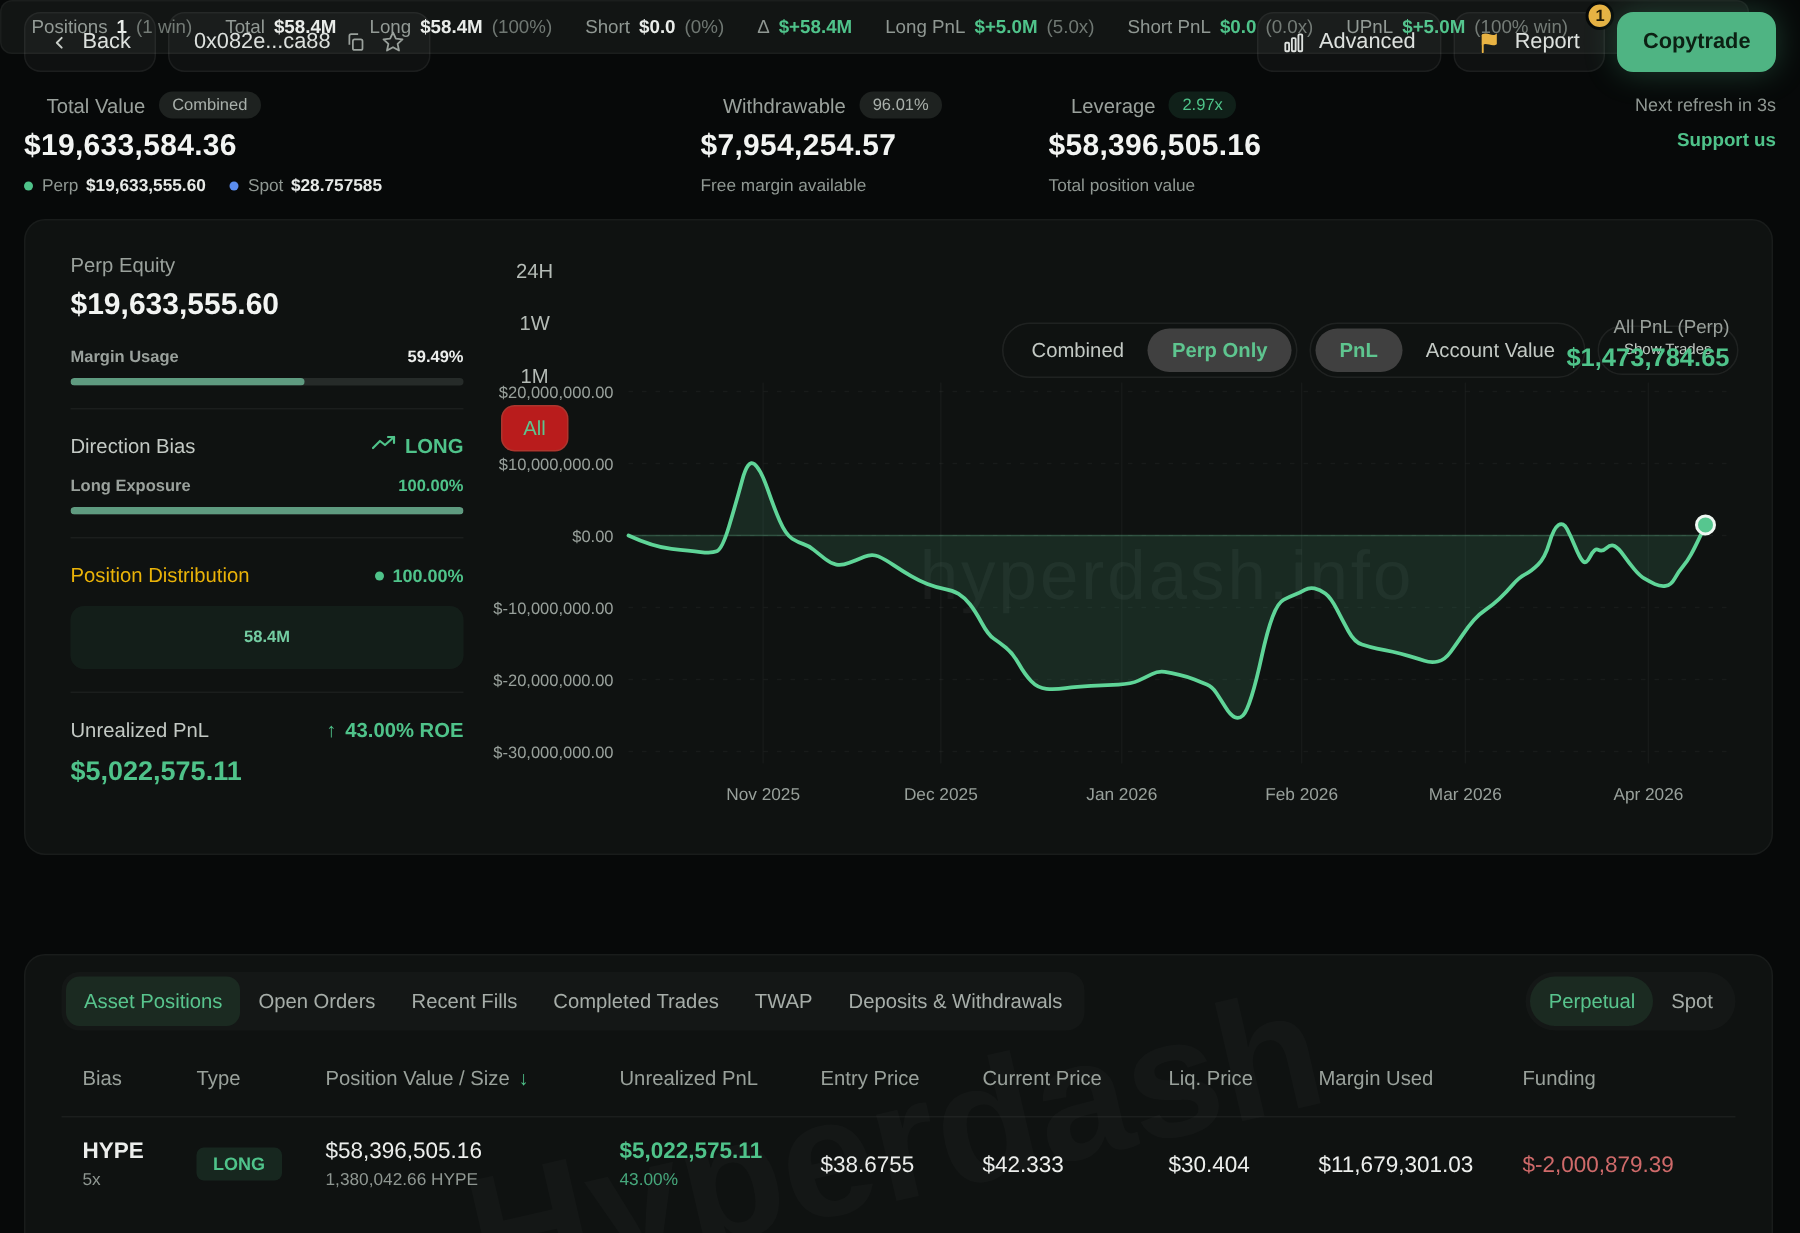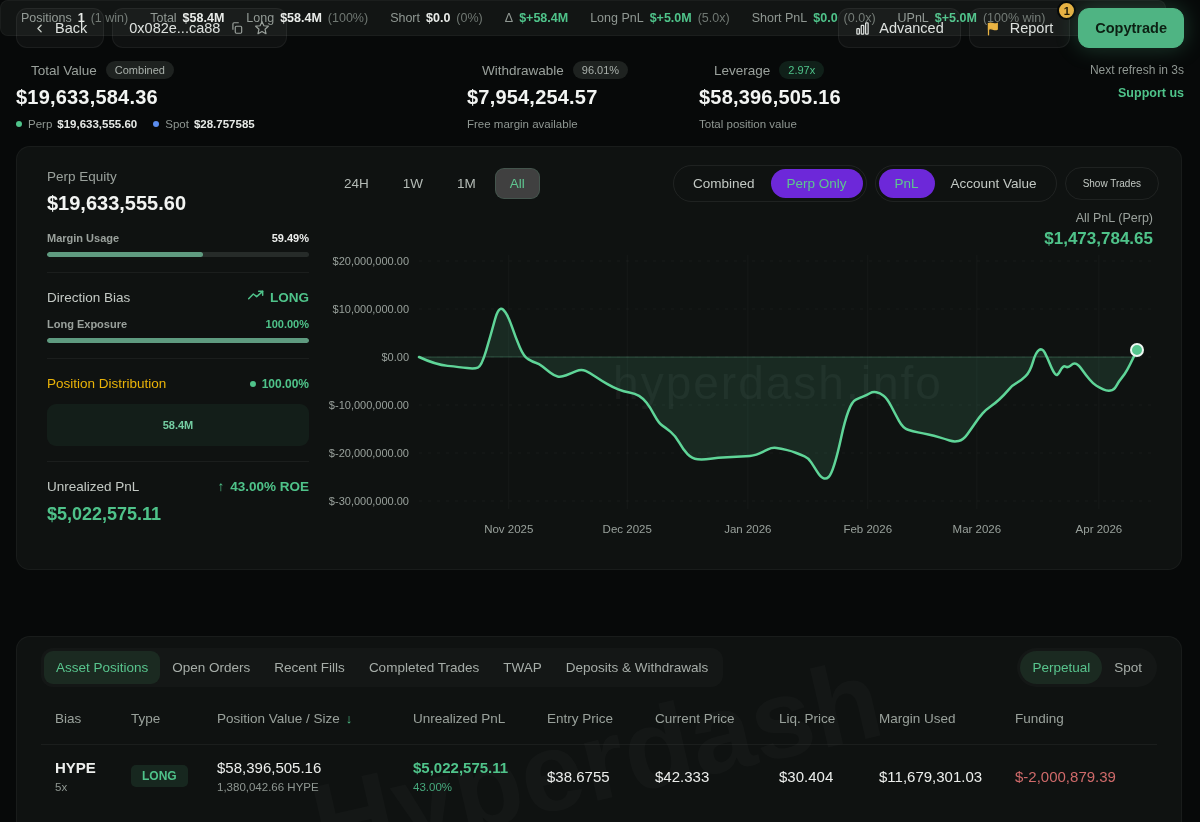--- a/index.html
+++ b/index.html
@@ -56,26 +56,26 @@
   .bar { margin-top:8px; height:5px; border-radius:3px; background:#262b29; overflow:hidden; }
   .bar > div { height:100%; border-radius:3px; background:#5f9b80; }
   .row-between { display:flex; justify-content:space-between; align-items:center; }
   .green-strong { color:#4fc38a; font-weight:700; font-size:13.5px; display:flex; align-items:center; gap:6px; }
   .dist-box { margin-top:13px; height:42px; border-radius:9px; background:rgba(79,180,131,0.08);
               display:flex; align-items:center; justify-content:center; font-size:11px; font-weight:700; color:#74cda2; }
   .upnl-value { margin-top:10px; font-size:18px; font-weight:700; color:#4fc38a; }
 
   
   #chart-controls { position:absolute; left:312px; top:18px; right:22px; display:flex; align-items:center; }
-  .tabs-plain { display:flex; gap:4px; align-items:center; }
+  .tabs-plain { display:flex; gap:4px; align-items:center;flex-direction:column; }
   .tabs-plain .tab { padding:8px 15px; font-size:13.5px; color:#b4bbb6; border-radius:9px; cursor:pointer; }
-  .tabs-plain .tab.active { background:#404040; color:#5ec58f; box-shadow:inset 0 0 0 1px rgba(95,208,152,0.15); }
+  .tabs-plain .tab.active { background:#b91c1c; color:#5ec58f; box-shadow:inset 0 0 0 1px rgba(95,208,152,0.15); }
   .pillgroup { display:flex; align-items:center; border:1px solid rgba(255,255,255,0.07); border-radius:999px; padding:3px; margin-left:8px; }
   .pillgroup .tab { padding:7px 16px; border-radius:999px; font-size:13.5px; color:#c3c9c4; cursor:pointer; }
-  .pillgroup .tab.active { background:#6d28d9; color:#5ec58f; }
+  .pillgroup .tab.active { background:#404040; color:#5ec58f;font-weight:bold; }
   #show-trades { margin-left:8px; border:1px solid rgba(255,255,255,0.07); border-radius:999px;
                  padding:10px 17px; font-size:10px; color:#c3c9c4; cursor:pointer; }
   #allpnl { position:absolute; right:28px; top:64px; text-align:right; }
   #allpnl .l { font-size:12.5px; color:#9aa19c; }
   #allpnl .v { margin-top:4px; font-size:17px; font-weight:700; color:#4fc38a; }
 
   #pnl-chart { position:absolute; left:300px; top:100px; }
 
   
   .pb-item { display:flex; gap:6px; align-items:baseline; white-space:nowrap; }

